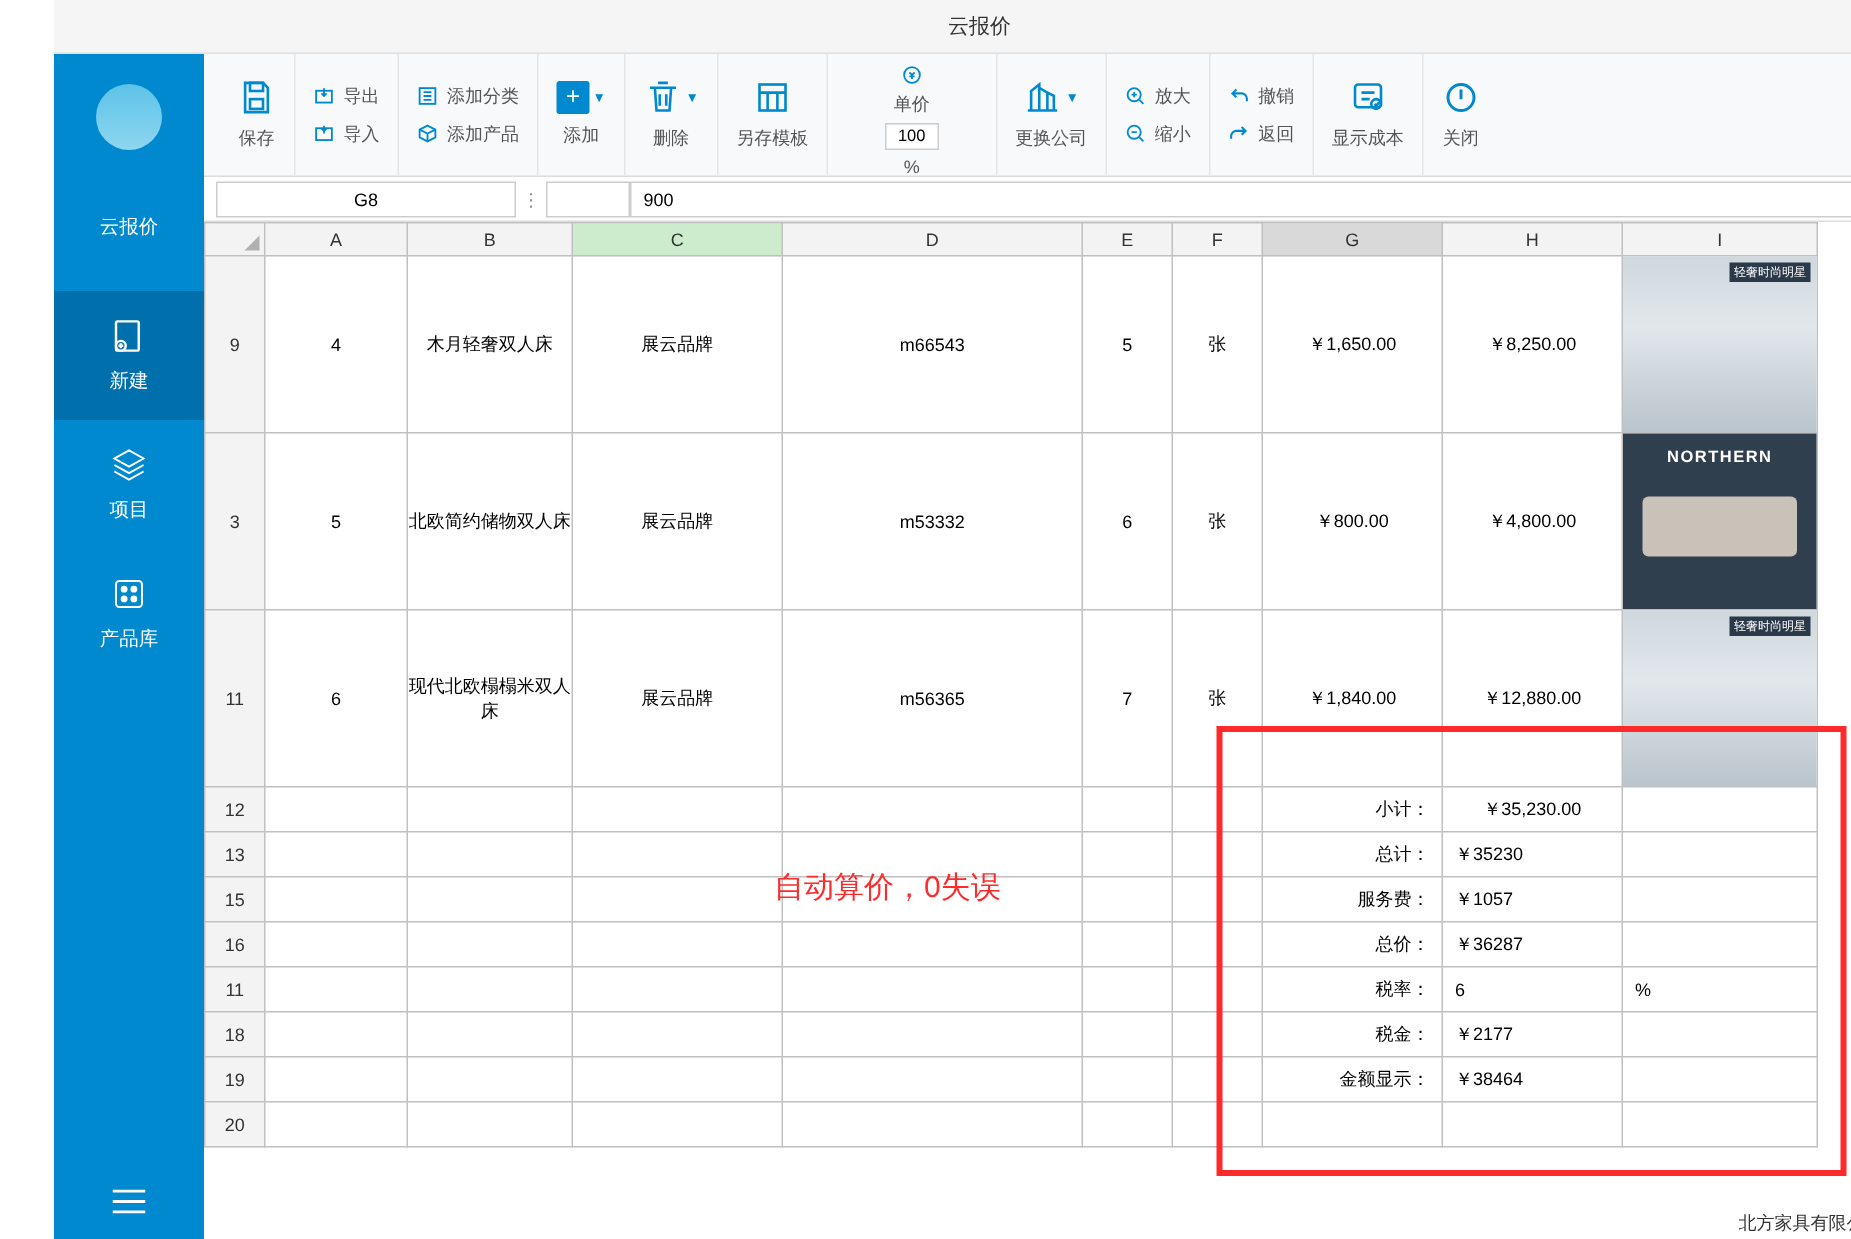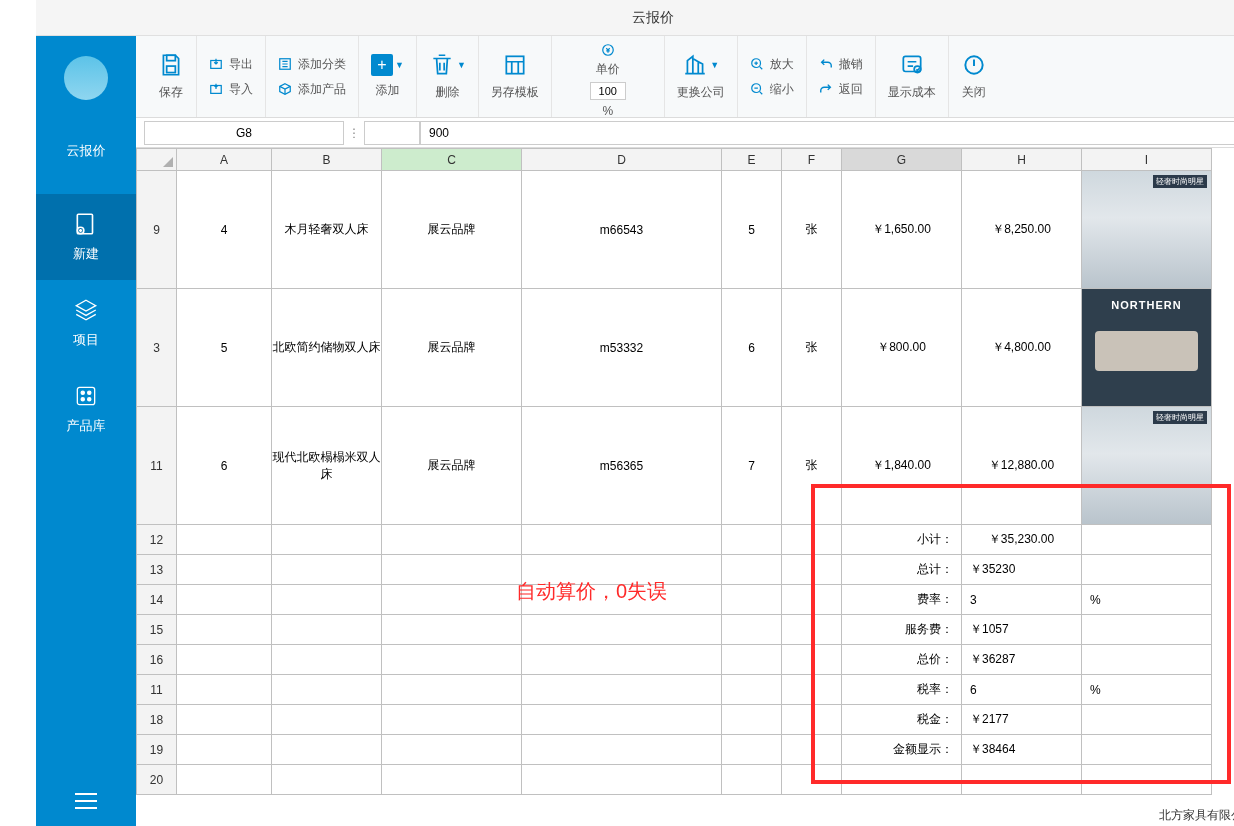--- a/index.html
+++ b/index.html
@@ -355,32 +355,20 @@
                 <td></td>
                 <td></td>
                 <td></td>
                 <td></td>
                 <td></td>
     <td class="lab-r">总计：</td>
     <td class="val-l">￥35230</td>
     <td class=""></td>
   </tr>
               <tr class="sumrow">
-    <td class="rowhdr">14</td>
-    <td></td>
-                <td></td>
-                <td></td>
-                <td></td>
-                <td></td>
-                <td></td>
-    <td class="lab-r">费率：</td>
-    <td class="val-l">3</td>
-    <td class="val-l">%</td>
-  </tr>
-              <tr class="sumrow">
     <td class="rowhdr">15</td>
     <td></td>
                 <td></td>
                 <td></td>
                 <td></td>
                 <td></td>
                 <td></td>
     <td class="lab-r">服务费：</td>
     <td class="val-l">￥1057</td>
     <td class=""></td>

